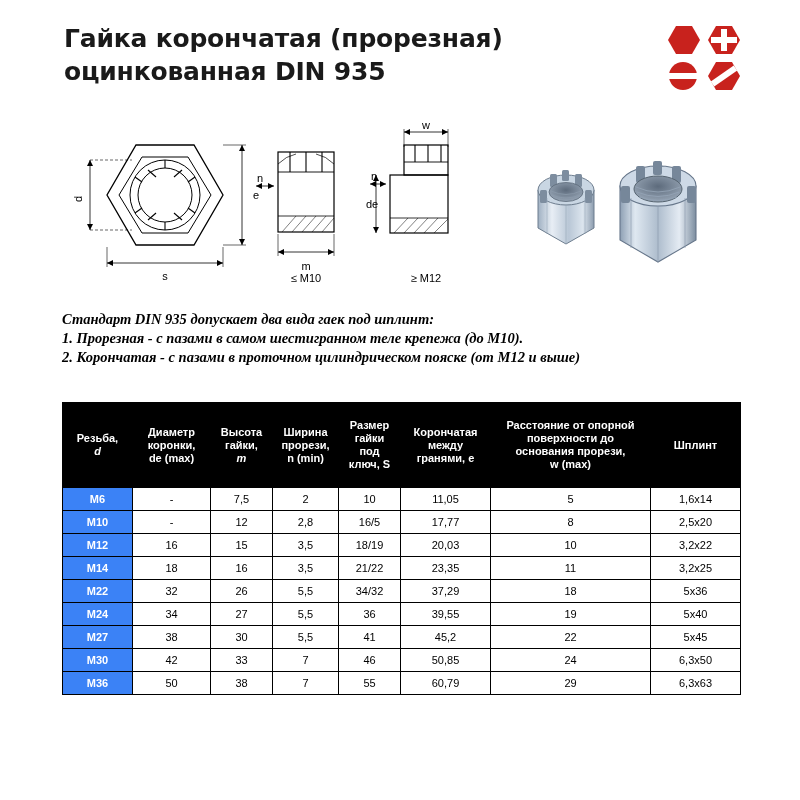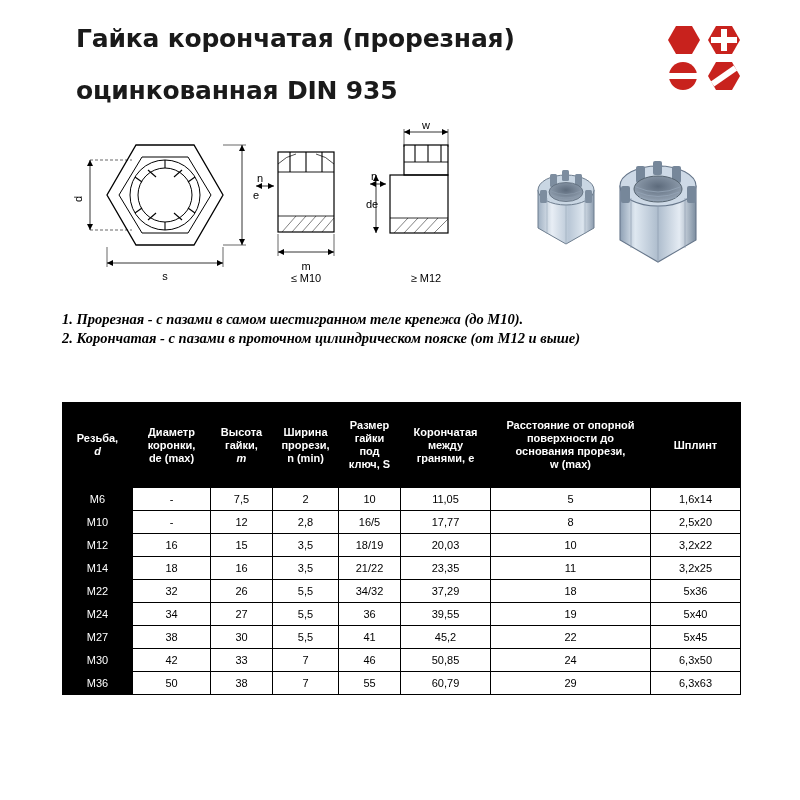--- a/index.html
+++ b/index.html
@@ -23,31 +23,31 @@
 
   
   .header {
     position: absolute;
     left: 0; top: 0;
     width: 800px;
     height: 112px;
   }
   .title {
     position: absolute;
-    left: 76px;
+    left: 64px;
     top: 22px;
     width: 600px;
     font-family: "DejaVu Sans", sans-serif;
     font-weight: bold;
     font-size: 25px;
     line-height: 33px;
     color: #1a1a1a;
     letter-spacing: -0.2px;
   }
-  .title .l2 { display: block; margin-top: 19px; }
+  .title .l2 { display: block; }
 
   
   .logo {
     position: absolute;
     right: 54px;
     top: 24px;
     width: 78px;
     height: 68px;
   }
   .logo svg { display: block; }
@@ -113,23 +113,23 @@
     height: 76px;
   }
   table.spec thead th .it { font-style: italic; font-weight: bold; }
   table.spec tbody td {
     height: 20px;
     padding: 1px 2px;
     color: #000;
     background: #fff;
   }
   table.spec tbody td.thread {
-    background: #000000;
+    background: #3b82f6;
     color: #ffffff;
-    font-weight: normal;
+    font-weight: bold;
     font-size: 11px;
   }
 </style>
 </head>
 <body>
 
 <div class="page">
 
   <div class="header">
     <div class="title">
@@ -361,20 +361,21 @@
             <line x1="29" y1="56" x2="29" y2="106"></line>
             <line x1="56" y1="64" x2="56" y2="120"></line>
             <line x1="83" y1="56" x2="83" y2="106"></line>
           </g>
         </g>
       </svg>
     </div>
   </div>
 
   <div class="notes">
+    <div>Стандарт DIN 935 допускает два вида гаек под шплинт:</div>
     <div>1. Прорезная - с пазами в самом шестигранном теле крепежа (до М10).</div>
     <div>2. Корончатая - с пазами в проточном цилиндрическом пояске (от М12 и выше)</div>
   </div>
 
   <div class="table-wrap">
     <table class="spec">
       <colgroup>
         <col style="width:70px">
         <col style="width:78px">
         <col style="width:62px">

